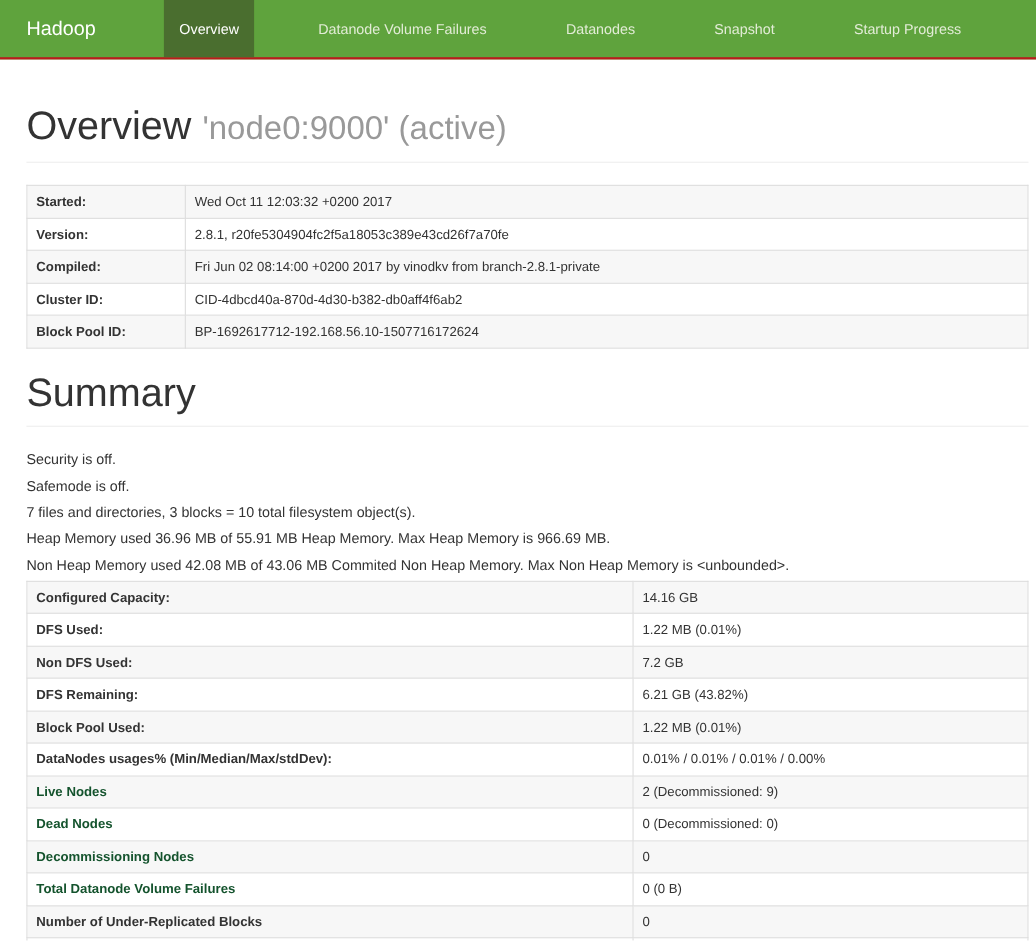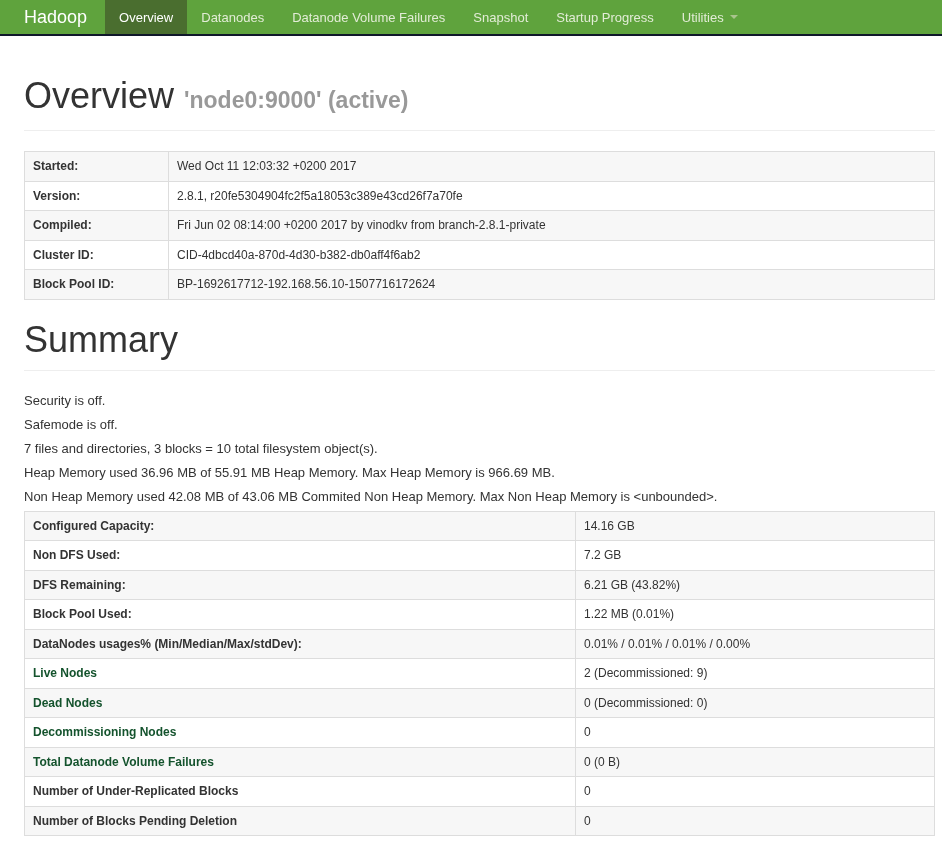--- a/index.html
+++ b/index.html
@@ -5,25 +5,26 @@
   * { box-sizing: border-box; margin: 0; padding: 0; }
   html, body {
     width: 942px; height: 855px;
     overflow: hidden;
     background: #fff;
     font-family: "Liberation Sans", sans-serif;
     color: #333;
   }
   
   .navbar {
-    height: 36px;
+    height: 54px;
     background: #5fa33d;
-    border-bottom: 2px solid #0f172a;
+    border-bottom: 2px solid #b91c1c;
     display: flex;
     align-items: stretch;
+    gap: 44px;
   }
   .brand {
     color: #fff;
     font-size: 18px;
     padding: 0 18px 0 24px;
     display: flex;
     align-items: center;
     text-decoration: none;
     cursor: pointer;
   }
@@ -55,22 +56,22 @@
     padding-top: 20px;
   }
   h1 {
     font-size: 36px;
     line-height: 40px;
     font-weight: 500;
     color: #333;
     margin: 20px 0 10px 0;
   }
   h1 .subtitle {
-    font-size: 23px;
-    font-weight: 700;
+    font-size: 30px;
+    font-weight: 400;
     color: #999;
   }
   #summary-heading { }
   hr {
     border: none;
     border-top: 1px solid #eee;
     margin: 10px 0 20px 0;
   }
   
   table.tbl {
@@ -104,22 +105,22 @@
     margin: 0 0 5px 0;
   }
   #info-table { margin-bottom: 0; }
 </style>
 </head>
 <body>
 
 <nav class="navbar">
   <a class="brand">Hadoop</a>
   <a class="nav-item active">Overview</a>
+  <a class="nav-item">Datanode Volume Failures</a>
   <a class="nav-item">Datanodes</a>
-  <a class="nav-item">Datanode Volume Failures</a>
   <a class="nav-item">Snapshot</a>
   <a class="nav-item">Startup Progress</a>
   <a class="nav-item">
     <span>Utilities</span>
     <span class="caret"></span>
   </a>
 </nav>
 
 <div class="content">
 
@@ -173,20 +174,24 @@
     <colgroup>
         <col class="label-col">
         <col>
       </colgroup>
     <tbody>
       <tr>
         <td class="lbl">Configured Capacity:</td>
         <td>14.16 GB</td>
       </tr>
       <tr>
+        <td class="lbl">DFS Used:</td>
+        <td>1.22 MB (0.01%)</td>
+      </tr>
+      <tr>
         <td class="lbl">Non DFS Used:</td>
         <td>7.2 GB</td>
       </tr>
       <tr>
         <td class="lbl">DFS Remaining:</td>
         <td>6.21 GB (43.82%)</td>
       </tr>
       <tr>
         <td class="lbl">Block Pool Used:</td>
         <td>1.22 MB (0.01%)</td>

